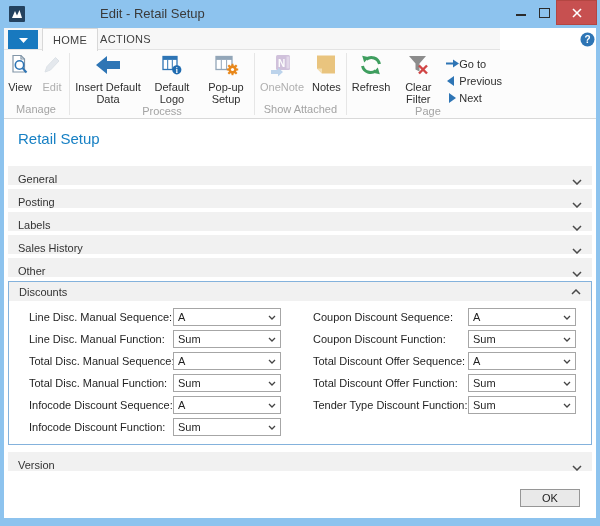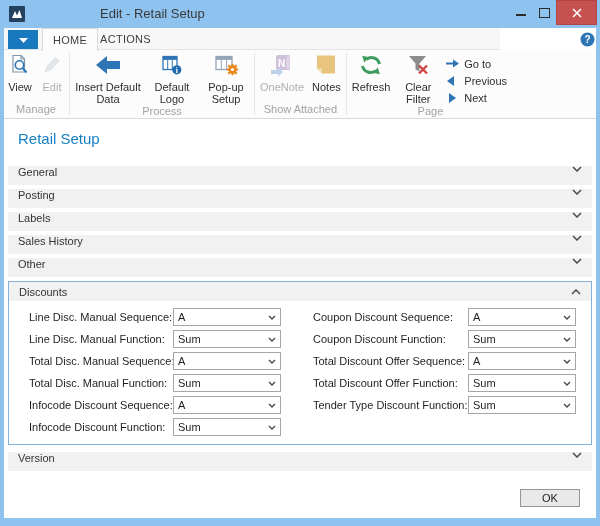--- a/index.html
+++ b/index.html
@@ -32,25 +32,25 @@
   .rgroup-buttons{display:flex;align-items:flex-start;flex:1;}
   .rgroup-label{font-size:11px;color:#A3A3A3;margin-bottom:3px;white-space:nowrap;}
   .gsep{width:1px;background:#E6E6E6;margin:3px 1px;}
   .rbtn{display:flex;flex-direction:column;align-items:center;margin-top:2px;padding:0 4px;cursor:default;}
   .rbtn .ricon{height:26px;display:flex;align-items:center;justify-content:center;}
   .rbtn .rlabel{font-size:11px;line-height:12px;text-align:center;color:#2F2F2F;margin-top:3px;}
   .rbtn.disabled .rlabel{color:#AFAFAF;}
   .rbtn.disabled .ricon{opacity:.45;}
   .wlim-66{width:66px;} .wlim-44{width:46px;} .wlim-40{width:40px;}
   .small-col{display:flex;flex-direction:column;margin:7px 6px 0 4px;gap:4px;}
-  .sbtn{display:flex;align-items:center;gap:5px;font-size:11px;color:#2F2F2F;height:13px;white-space:nowrap;}
+  .sbtn{display:flex;align-items:center;gap:0;font-size:11px;color:#2F2F2F;height:13px;white-space:nowrap;}
   
   .page-title{position:absolute;left:14px;top:102px;font-size:15px;color:#1780C4;}
   .section{position:absolute;left:4px;width:584px;height:19px;background:#F1F1F1;
-    display:flex;align-items:flex-start;justify-content:space-between;padding:0 10px;
+    display:flex;align-items:flex-end;justify-content:space-between;padding:0 10px;
     box-sizing:border-box;font-size:11px;color:#333;}
   .disc-box{position:absolute;left:4px;top:253px;width:584px;height:164px;
     border:1px solid #84B2DC;box-sizing:border-box;background:#fff;}
   .disc-box .sechead{position:absolute;left:0;top:0;width:582px;height:19px;background:#F1F1F1;
     display:flex;align-items:center;justify-content:space-between;padding:0 10px;box-sizing:border-box;
     font-size:11px;color:#333;}
   .flabel{position:absolute;font-size:11px;color:#1F1F1F;line-height:18px;white-space:nowrap;}
   .fsel{position:absolute;width:108px;height:18px;border:1px solid #A6A6A6;background:#fff;
     box-sizing:border-box;font-size:11px;color:#1F1F1F;display:flex;align-items:center;
     padding-left:4px;cursor:default;}

